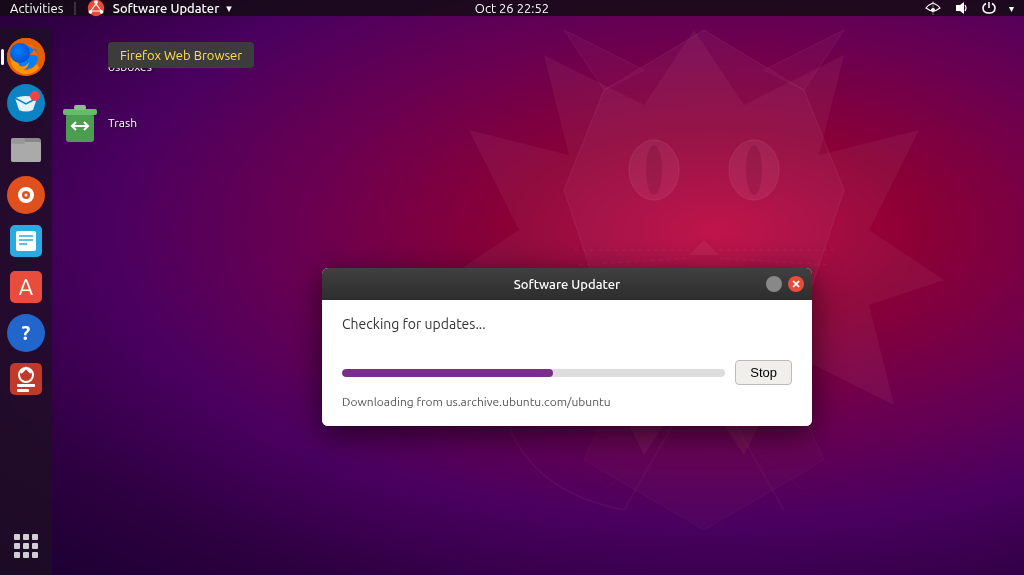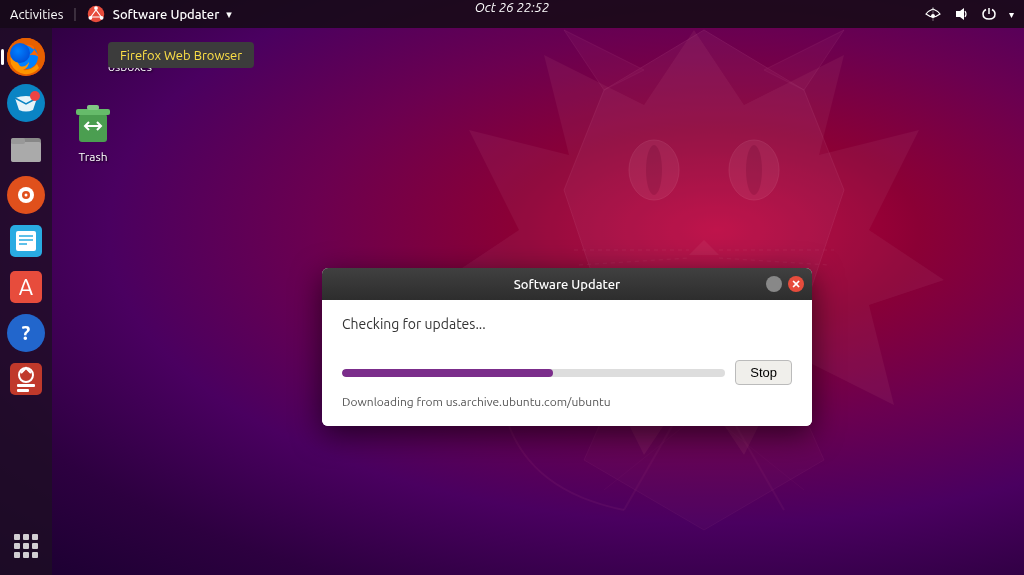--- a/index.html
+++ b/index.html
@@ -31,43 +31,43 @@
       background: rgba(180, 80, 120, 0.15);
       clip-path: polygon(50% 0%, 60% 15%, 80% 5%, 75% 25%, 95% 20%, 85% 40%, 100% 50%, 85% 55%, 90% 75%, 70% 65%, 60% 85%, 50% 70%, 40% 85%, 30% 65%, 10% 75%, 15% 55%, 0% 50%, 15% 40%, 5% 20%, 25% 25%, 20% 5%, 40% 15%);
     }
 
     
     #topbar {
       position: absolute;
       top: 0;
       left: 0;
       right: 0;
-      height: 28px;
+      height: 16px;
       background: rgba(20, 10, 20, 0.85);
       display: flex;
+      align-items: center;
       justify-content: space-between;
       padding: 0 10px;
       z-index: 100;
       color: white;
       font-size: 13px;
     }
 
     #topbar-left {
       display: flex;
       align-items: center;
       gap: 10px;
     }
 
     #topbar-center {
       position: absolute;
       left: 50%;
       transform: translateX(-50%);
       font-size: 13px;
       color: white;
-      font-style: italic;
     }
 
     #topbar-right {
       display: flex;
       align-items: center;
       gap: 12px;
       font-size: 13px;
     }
 
     #activities-btn {
@@ -181,23 +181,22 @@
       border-radius: 4px;
       font-size: 13px;
       z-index: 200;
       white-space: nowrap;
     }
 
     
     #trash-icon {
       position: absolute;
       top: 70px;
-      left: 17px;
-      display: flex;
-      flex-direction: column;
+      left: 4px;
+      display: flex;
       align-items: center;
       cursor: pointer;
       gap: 4px;
     }
 
     .trash-img {
       width: 48px;
       height: 48px;
       display: flex;
       align-items: center;

